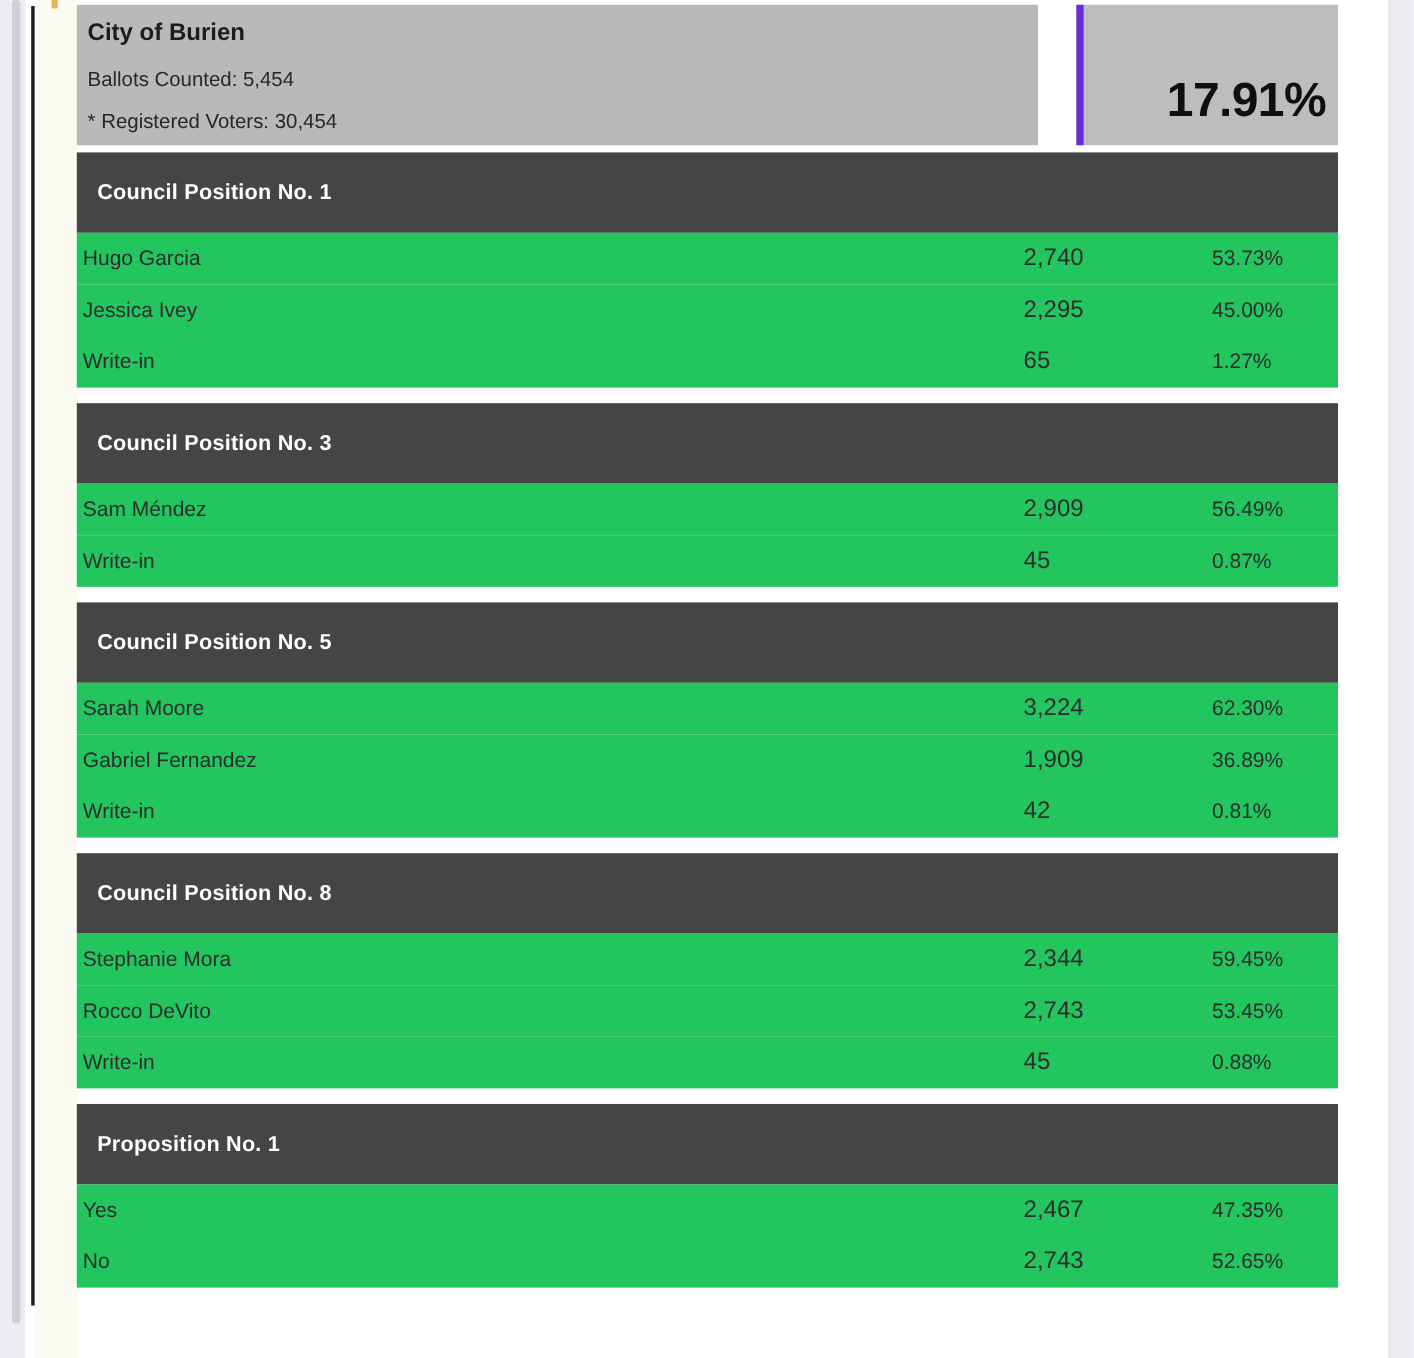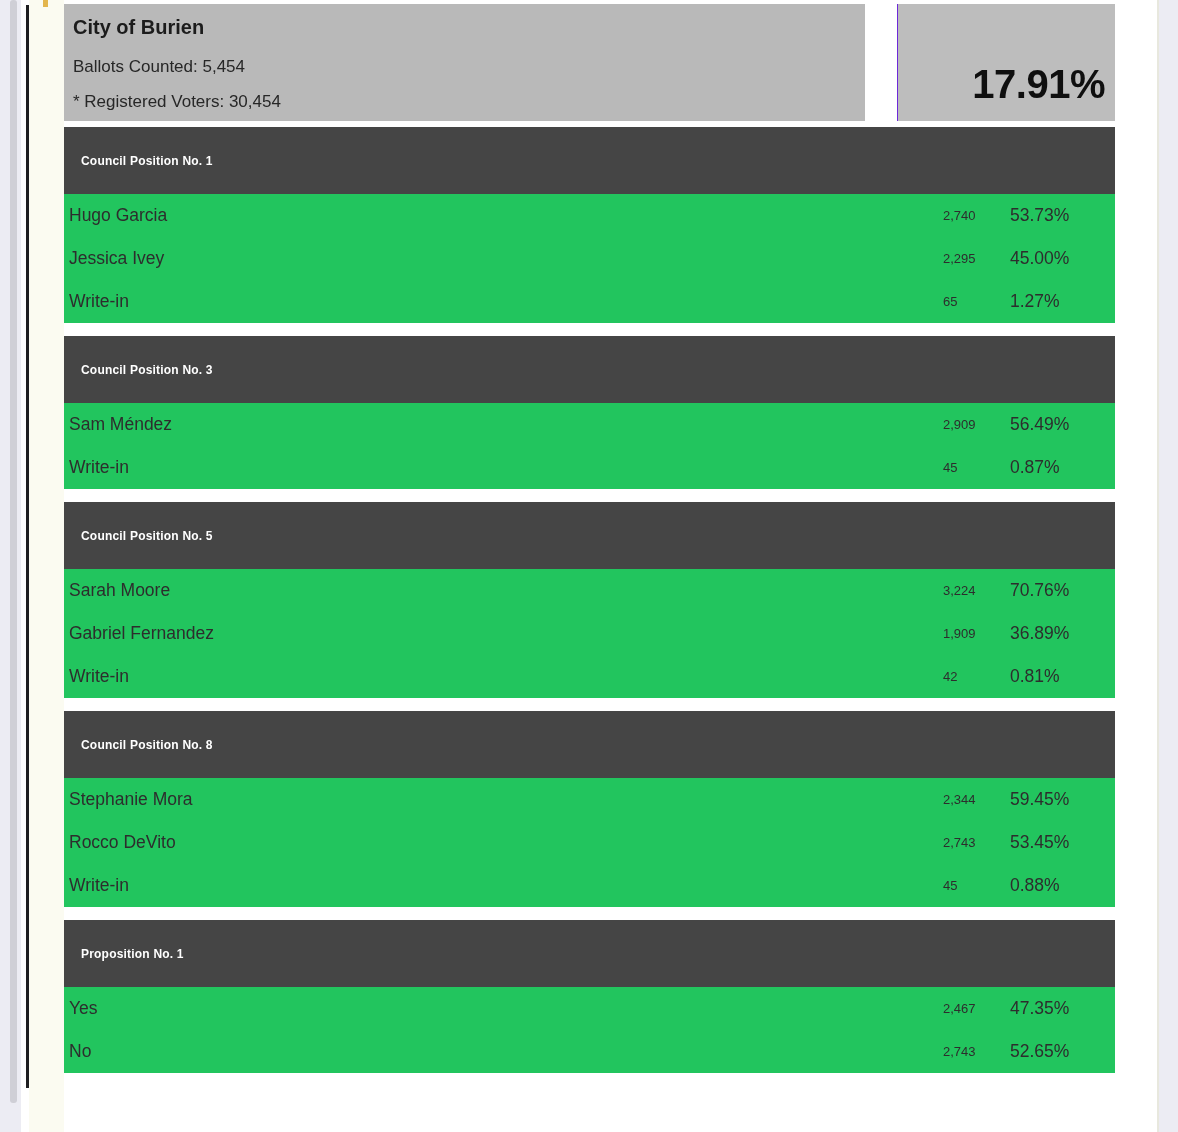--- a/index.html
+++ b/index.html
@@ -26,36 +26,36 @@
 
   .header { display: flex; height: 117px; margin-bottom: 6px; gap: 32px; }
   .header-left {
     flex: 1; background: var(--header-bg, #b9b9b9);
     padding: 10px 0 0 9px; box-sizing: border-box;
   }
   .header-title { font-size: 20px; font-weight: bold; color: #1c1c1c; margin: 2px 0 10px 0; }
   .header-sub   { font-size: 17px; color: #272727; line-height: 35px; }
   .header-right {
     width: 218px; background: var(--turnout-bg, #bdbdbd);
-    border-left: 1px solid #6d28d9; box-sizing: border-box;
+    border-left: 6px solid #6d28d9; box-sizing: border-box;
     display: flex; align-items: flex-end; justify-content: flex-end;
     padding: 0 10px 14px 0;
   }
   .turnout { font-size: 40px; font-weight: 600; color: #0f0f0f; letter-spacing: -0.5px; }
 
   .contest { margin-bottom: 13px; }
   .bar {
     height: 67px; background: var(--bar-bg, #454545);
     display: flex; align-items: center; padding-left: 17px; box-sizing: border-box;
   }
-  .bar-label { color: var(--bar-text, #ffffff); font-size: 12px; font-weight: bold; letter-spacing: 0.2px; }
+  .bar-label { color: var(--bar-text, #ffffff); font-size: 18px; font-weight: bold; letter-spacing: 0.2px; }
 
   .row { position: relative; height: 43px; display: flex; align-items: center; background: #22c55e; }
   .row .name  { padding-left: 5px; font-size: 17.5px; color: #2d2d2d; }
-  .row .votes { position: absolute; left: 879px; font-size: 13px; color: #2d2d2d; }
+  .row .votes { position: absolute; left: 789px; font-size: 20px; color: #2d2d2d; }
   .row .pct   { position: absolute; left: 946px; font-size: 17.5px; color: #2d2d2d; }
 </style>
 </head>
 <body>
 
 <div class="stage">
   <div class="left-gutter"></div>
   <div class="left-scrollbar"></div>
   <div class="left-divider"></div>
   <div class="cream-strip"></div>
@@ -121,21 +121,21 @@
   </section>
 
   <section class="contest">
     <div class="bar">
       <span class="bar-label">Council Position No. 5</span>
     </div>
     <div class="rows">
   <div class="row">
     <span class="name">Sarah Moore</span>
     <span class="votes">3,224</span>
-    <span class="pct">70.76%</span>
+    <span class="pct">62.30%</span>
   </div>
 
   <div class="row">
     <span class="name">Gabriel Fernandez</span>
     <span class="votes">1,909</span>
     <span class="pct">36.89%</span>
   </div>
 
   <div class="row">
     <span class="name">Write-in</span>

